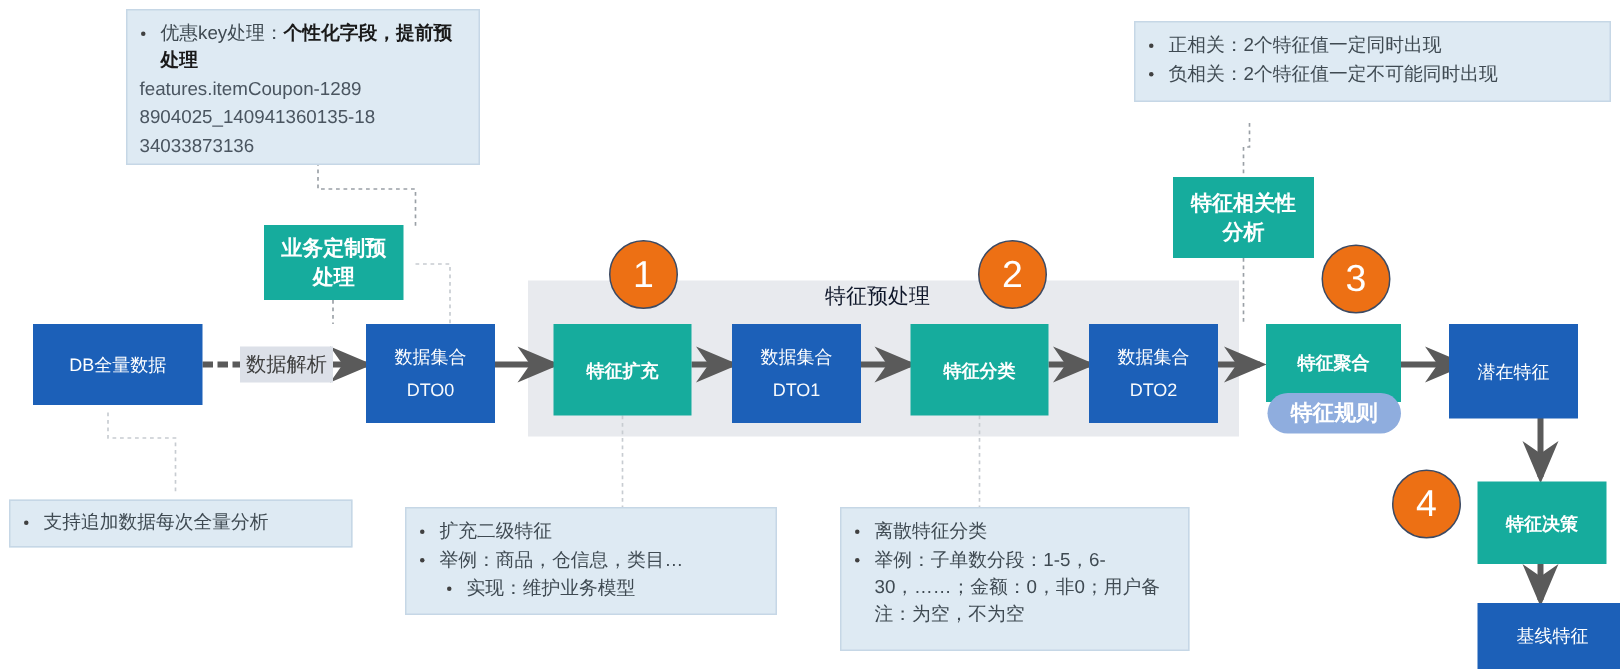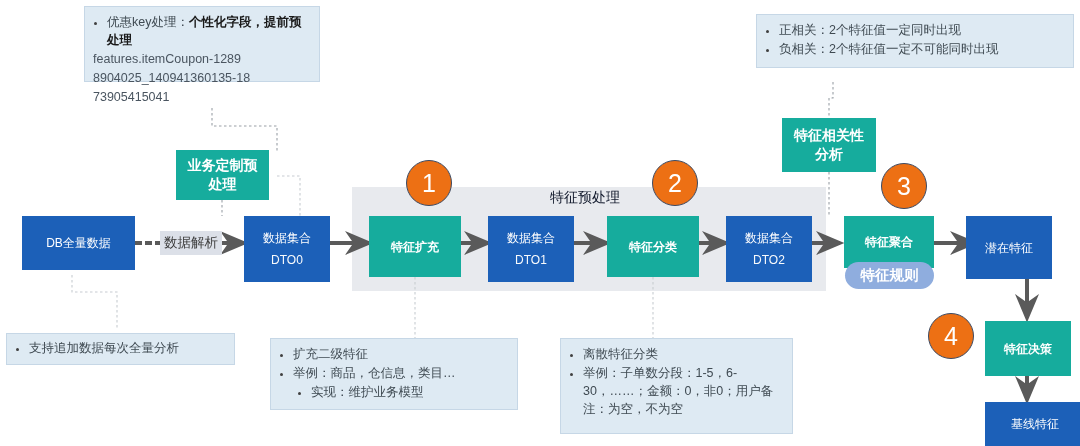--- a/index.html
+++ b/index.html
@@ -151,26 +151,26 @@
 
     <path d="M812,243 L840,243" fill="none" stroke="#5a5a5a" stroke-width="4" marker-end="url(#arrowGray)"></path>
 
     <path d="M934,243 L974,243" fill="none" stroke="#5a5a5a" stroke-width="4" marker-end="url(#arrowGray)"></path>
 
     <path d="M1027,277 L1027,318" fill="none" stroke="#5a5a5a" stroke-width="4" marker-end="url(#arrowGray)"></path>
 
     <path d="M1027,376 L1027,400" fill="none" stroke="#5a5a5a" stroke-width="4" marker-end="url(#arrowGray)"></path>
   </svg>
 
-  <div class="abs note" style="left:84px; top:6px; width:236px; height:76px;">
+  <div class="abs note" style="left:84px; top:6px; width:236px; height:104px;">
     <ul>
       <li><span>优惠key处理：</span><b>个性化字段，提前预处理</b></li>
       <li class="plain mono-ish">features.itemCoupon-1289</li>
       <li class="plain mono-ish">8904025_140941360135-18</li>
-      <li class="plain mono-ish">73905415041</li>
+      <li class="plain mono-ish">34033873136</li>
     </ul>
   </div>
 
   <div class="abs note" style="left:756px; top:14px; width:318px; height:54px;">
     <ul>
       <li>正相关：2个特征值一定同时出现</li>
       <li>负相关：2个特征值一定不可能同时出现</li>
     </ul>
   </div>
 

